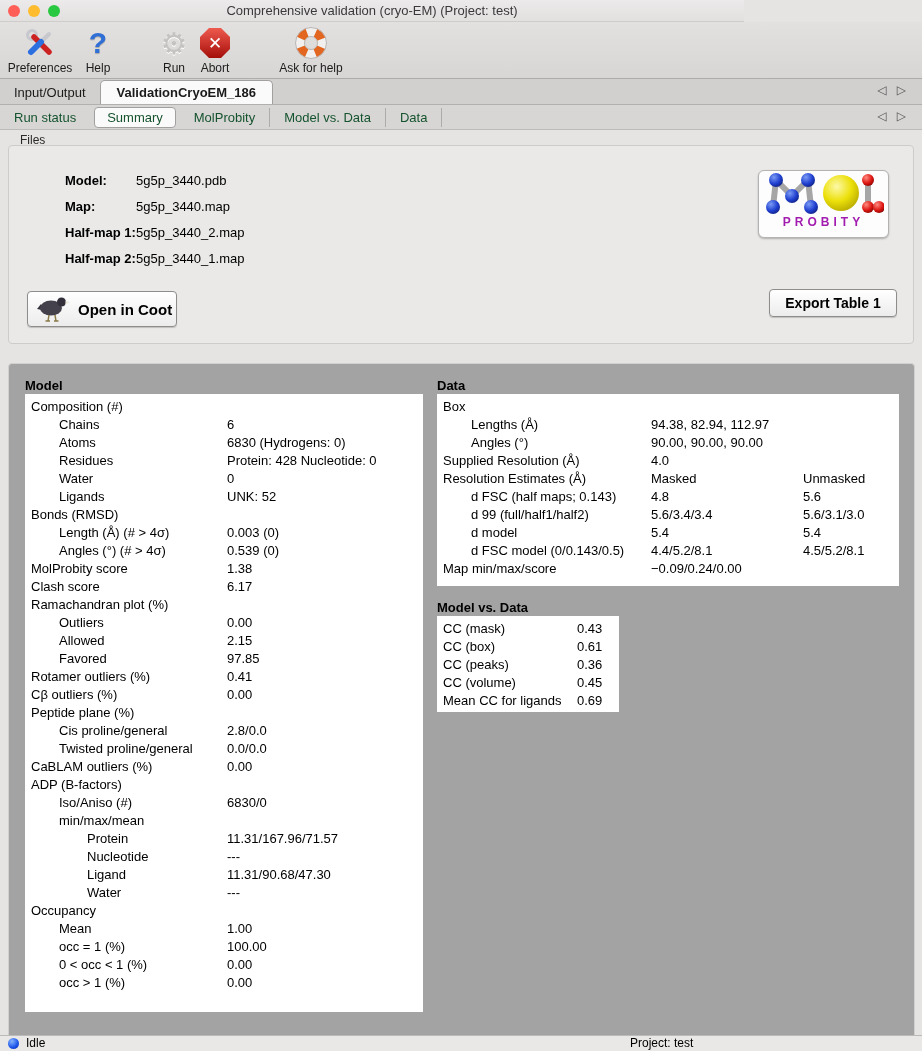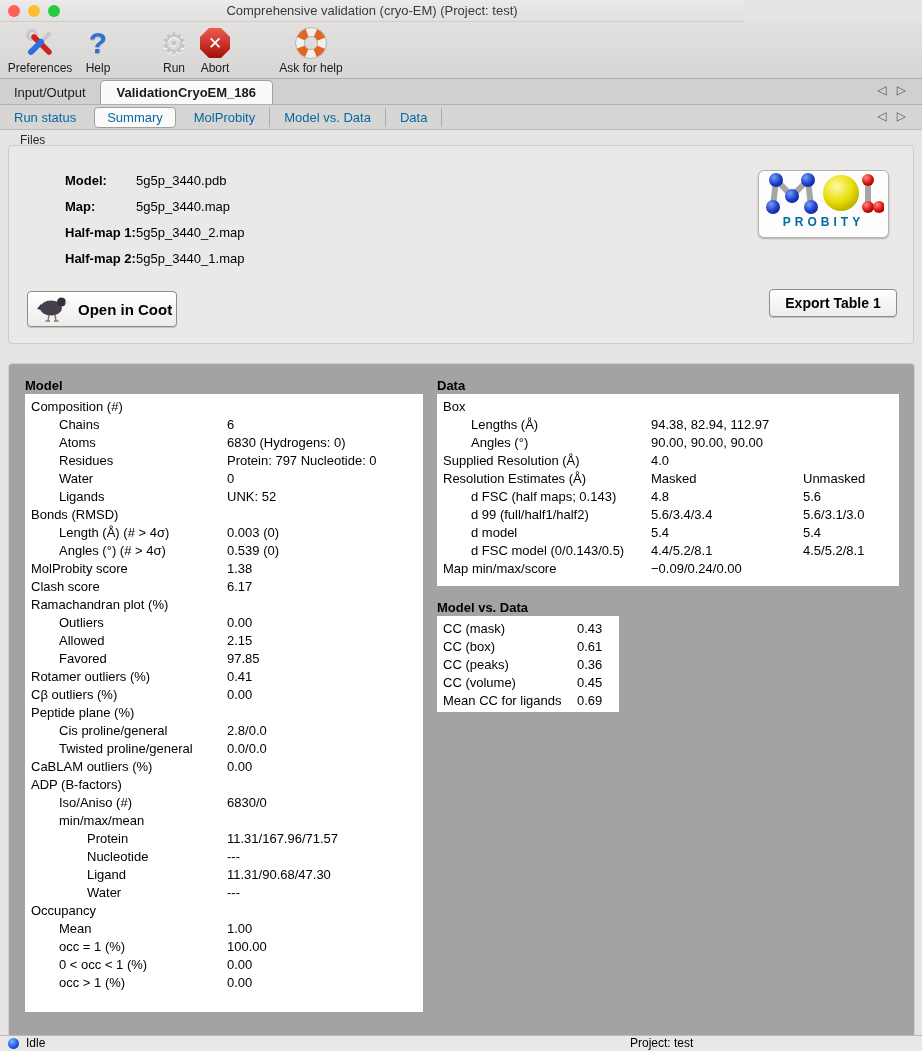--- a/index.html
+++ b/index.html
@@ -33,21 +33,21 @@
     color:#fff; font-weight:bold; font-size:17px; }
 
   
   .tabrow1 { position:absolute; left:0; top:79px; width:922px; height:26px;
     background:#d2d0cf; border-bottom:1px solid #b2b0af; display:flex; align-items:flex-end; }
   .tab1 { padding:4px 14px; font-size:13px; color:#1a1a1a; }
   .tab1.sel { background:#fbfafa; border:1px solid #a2a09f; border-bottom:none;
     border-radius:5px 5px 0 0; font-weight:bold; padding:4px 16px; }
   .tabrow2 { position:absolute; left:0; top:105px; width:922px; height:25px;
     background:#d8d6d5; border-bottom:1px solid #bdbbba; display:flex; align-items:center; }
-  .tab2 { padding:2px 14px; font-size:13px; color:#0369a1; }
+  .tab2 { padding:2px 14px; font-size:13px; color:#14532d; }
   .tab2.sep { border-right:1px solid #aeacab; }
   .tab2.sel { background:#fbfafa; border:1px solid #a2a09f; border-radius:4px;
     font-weight:normal; margin:0 4px; padding:2px 12px; }
   .tab-arrows { position:absolute; right:6px; top:4px; font-size:12px; color:#555; letter-spacing:10px; }
 
   
   .content { position:absolute; left:0; top:130px; width:922px; height:905px; background:#e6e4e3; }
   .files-label { position:absolute; left:20px; top:3px; font-size:12px; color:#2a2a2a; }
   .files-group { position:absolute; left:8px; top:15px; width:906px; height:199px;
     background:#eae9e8; border:1px solid #cecccb; border-radius:4px; }
@@ -59,21 +59,21 @@
   .btn { background:linear-gradient(#ffffff,#ececec); border:1px solid #8f8d8c; border-radius:4px;
     box-shadow:0 1px 1px rgba(0,0,0,.18); cursor:default; }
   .coot-btn { position:absolute; left:18px; top:145px; width:150px; height:36px;
     display:flex; align-items:center; gap:8px; padding-left:8px; font-weight:bold; font-size:15px; }
   .export-btn { position:absolute; left:760px; top:143px; width:128px; height:28px;
     font-weight:bold; font-size:14px; display:flex; align-items:center; justify-content:center; }
 
   .mp-logo { position:absolute; left:749px; top:24px; width:131px; height:68px;
     background:#fdfdfd; border:1px solid #b5b3b2; border-radius:6px;
     box-shadow:0 1px 2px rgba(0,0,0,.25); text-align:center; }
-  .mp-caption { font-size:12px; letter-spacing:4px; color:#0369a1; font-weight:600; margin-top:-3px; }
+  .mp-caption { font-size:12px; letter-spacing:4px; color:#a21caf; font-weight:600; margin-top:-3px; }
 
   .main-panel { position:absolute; left:8px; top:233px; width:907px; height:820px;
     background:#a3a3a3; border:1px solid #d2d0ce; border-radius:4px; }
   .sec-header { position:absolute; font-weight:bold; font-size:13px; }
   .h-model { left:16px; top:14px; }
   .h-data  { left:428px; top:14px; }
   .h-mvd   { left:428px; top:236px; }
   .wtable { position:absolute; background:#ffffff; padding-top:4px; }
   .model-table { left:16px; top:30px; width:398px; height:618px; }
   .data-table  { left:428px; top:30px; width:462px; height:192px; }
@@ -250,21 +250,21 @@
         <span>Export Table 1</span>
       </div>
     </div>
 
     <div class="main-panel">
       <div class="sec-header h-model">Model</div>
       <div class="wtable model-table">
           <div class="trow"><span class="tl ind0">Composition (#)</span><span class="tv tv1"></span></div>
           <div class="trow"><span class="tl ind1">Chains</span><span class="tv tv1">6</span></div>
           <div class="trow"><span class="tl ind1">Atoms</span><span class="tv tv1">6830 (Hydrogens: 0)</span></div>
-          <div class="trow"><span class="tl ind1">Residues</span><span class="tv tv1">Protein: 797 Nucleotide: 0</span></div>
+          <div class="trow"><span class="tl ind1">Residues</span><span class="tv tv1">Protein: 428 Nucleotide: 0</span></div>
           <div class="trow"><span class="tl ind1">Water</span><span class="tv tv1">0</span></div>
           <div class="trow"><span class="tl ind1">Ligands</span><span class="tv tv1">UNK: 52</span></div>
           <div class="trow"><span class="tl ind0">Bonds (RMSD)</span><span class="tv tv1"></span></div>
           <div class="trow"><span class="tl ind1">Length (Å) (# &gt; 4σ)</span><span class="tv tv1">0.003 (0)</span></div>
           <div class="trow"><span class="tl ind1">Angles (°) (# &gt; 4σ)</span><span class="tv tv1">0.539 (0)</span></div>
           <div class="trow"><span class="tl ind0">MolProbity score</span><span class="tv tv1">1.38</span></div>
           <div class="trow"><span class="tl ind0">Clash score</span><span class="tv tv1">6.17</span></div>
           <div class="trow"><span class="tl ind0">Ramachandran plot (%)</span><span class="tv tv1"></span></div>
           <div class="trow"><span class="tl ind1">Outliers</span><span class="tv tv1">0.00</span></div>
           <div class="trow"><span class="tl ind1">Allowed</span><span class="tv tv1">2.15</span></div>

